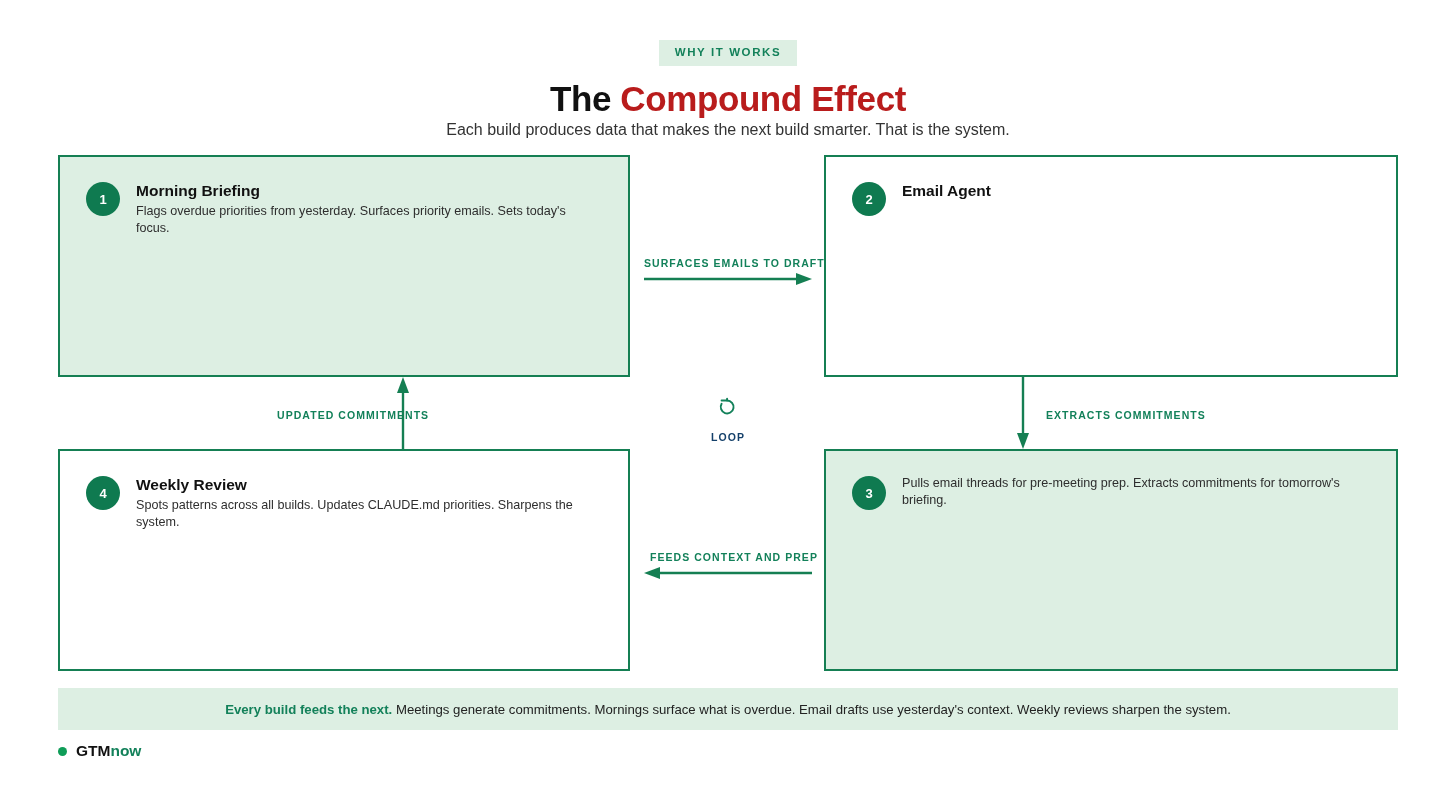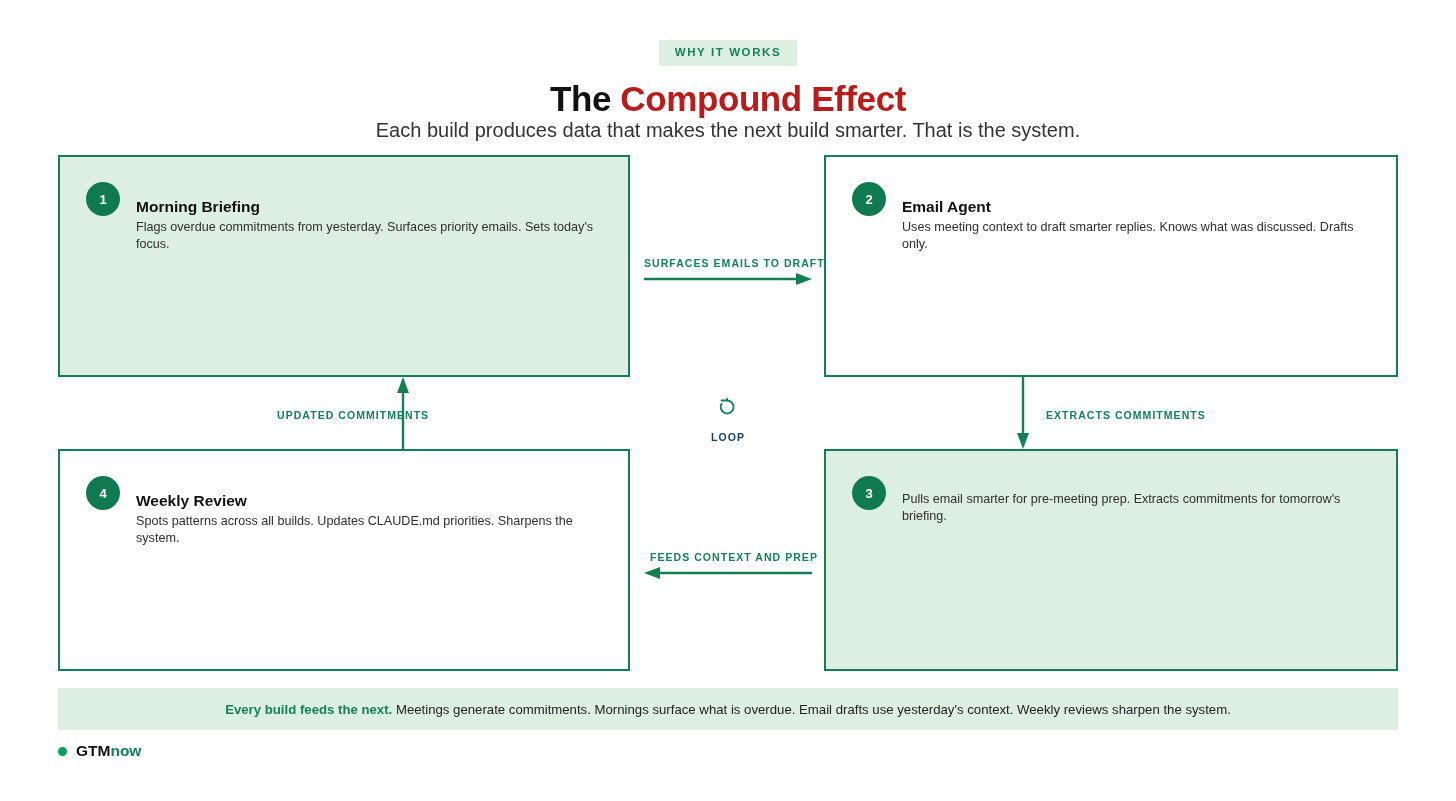--- a/index.html
+++ b/index.html
@@ -41,21 +41,21 @@
     font-weight: bold;
     color: #111111;
     letter-spacing: -0.4px;
     line-height: 42px;
   }
   .title .accent { color: #b91c1c; }
   .subtitle {
     position: absolute;
     top: 120px; left: 0; right: 0;
     text-align: center;
-    font-size: 20px;
+    font-size: 16px;
     color: #333333;
     line-height: 20px;
   }
 
   
   .card {
     position: absolute;
     border: 2px solid #157f53;
     padding: 24px 26px;
   }
@@ -69,21 +69,21 @@
     border-radius: 50%;
     background: #0f7a50;
     color: #ffffff;
     font-size: 13px;
     font-weight: bold;
     display: flex;
     align-items: center;
     justify-content: center;
     margin-top: 1px;
   }
-  .card-text { flex: 1 1 auto; min-width: 0; margin-top: 16px; }
+  .card-text { flex: 1 1 auto; min-width: 0; }
   .card-title {
     font-size: 15.5px;
     font-weight: bold;
     color: #111111;
     line-height: 19px;
     margin-bottom: 3px;
   }
   .card-desc {
     font-size: 12.6px;
     color: #2e2e2e;
@@ -182,50 +182,49 @@
 
   <h1 class="title"><span>The </span><span class="accent">Compound Effect</span></h1>
 
   <p class="subtitle">Each build produces data that makes the next build smarter. That is the system.</p>
 
   <div class="card filled" id="card-1">
     <div class="card-row">
       <span class="badge">1</span>
       <div class="card-text">
         <div class="card-title">Morning Briefing</div>
-        <div class="card-desc">Flags overdue commitments from yesterday. Surfaces priority emails. Sets today's focus.</div>
+        <div class="card-desc">Flags overdue priorities from yesterday. Surfaces priority emails. Sets today's focus.</div>
       </div>
     </div>
   </div>
 
   <div class="card plain" id="card-2">
     <div class="card-row">
       <span class="badge">2</span>
       <div class="card-text">
         <div class="card-title">Email Agent</div>
-        <div class="card-desc">Uses meeting context to draft smarter replies. Knows what was discussed. Drafts only.</div>
       </div>
     </div>
   </div>
 
   <div class="card plain" id="card-4">
     <div class="card-row">
       <span class="badge">4</span>
       <div class="card-text">
         <div class="card-title">Weekly Review</div>
         <div class="card-desc">Spots patterns across all builds. Updates CLAUDE.md priorities. Sharpens the system.</div>
       </div>
     </div>
   </div>
 
   <div class="card filled" id="card-3">
     <div class="card-row">
       <span class="badge">3</span>
       <div class="card-text">
-        <div class="card-desc">Pulls email smarter for pre-meeting prep. Extracts commitments for tomorrow's briefing.</div>
+        <div class="card-desc">Pulls email threads for pre-meeting prep. Extracts commitments for tomorrow's briefing.</div>
       </div>
     </div>
   </div>
 
   <span class="conn-label" id="lbl-top">SURFACES EMAILS TO DRAFT</span>
   <svg class="conn-svg" id="svg-top" width="168" height="14" viewBox="0 0 168 14">
     <line x1="0" y1="7" x2="154" y2="7" stroke="#157f53" stroke-width="2.4"></line>
     <polygon points="168,7 152,1 152,13" fill="#157f53"></polygon>
   </svg>
 

